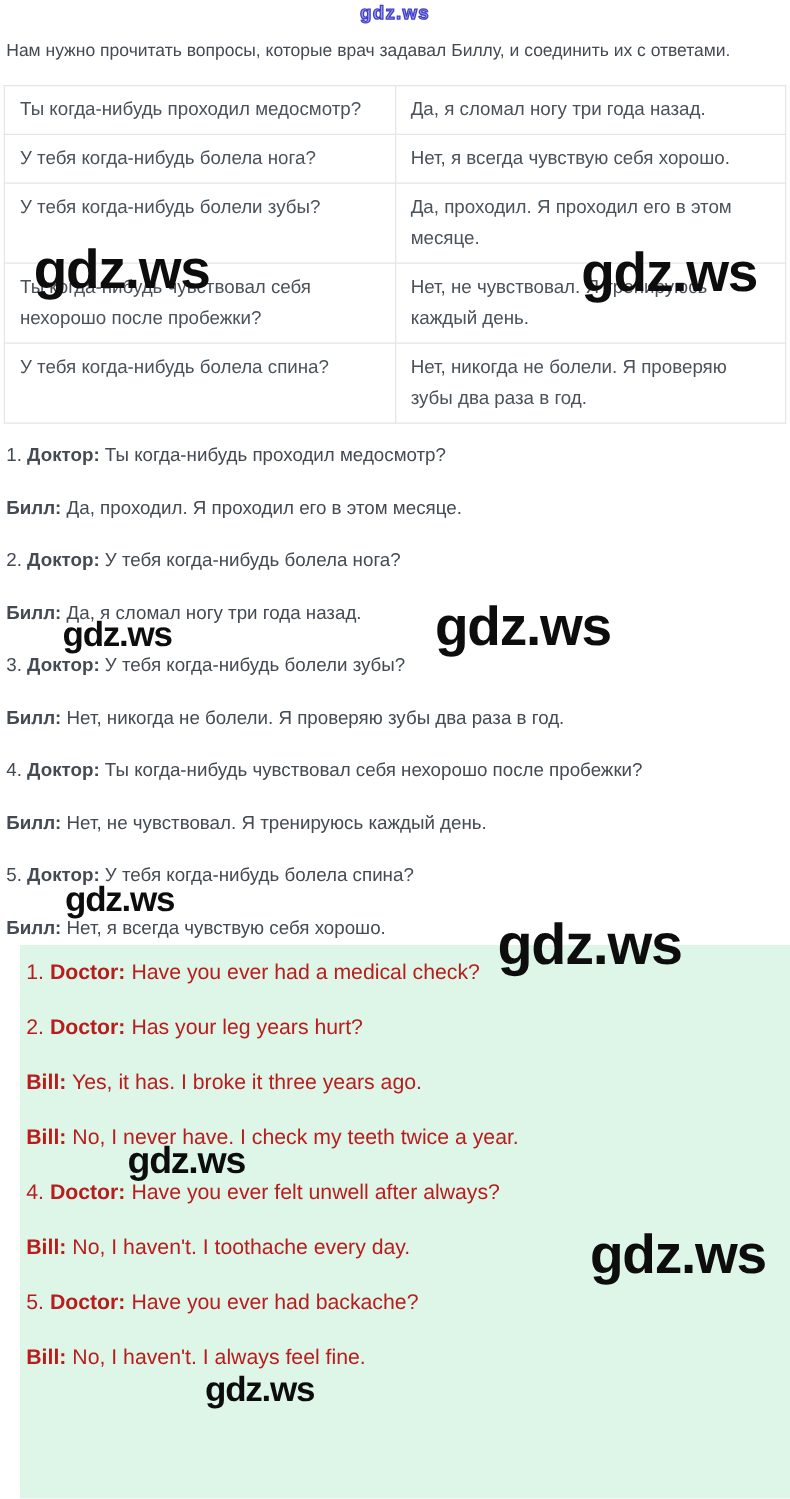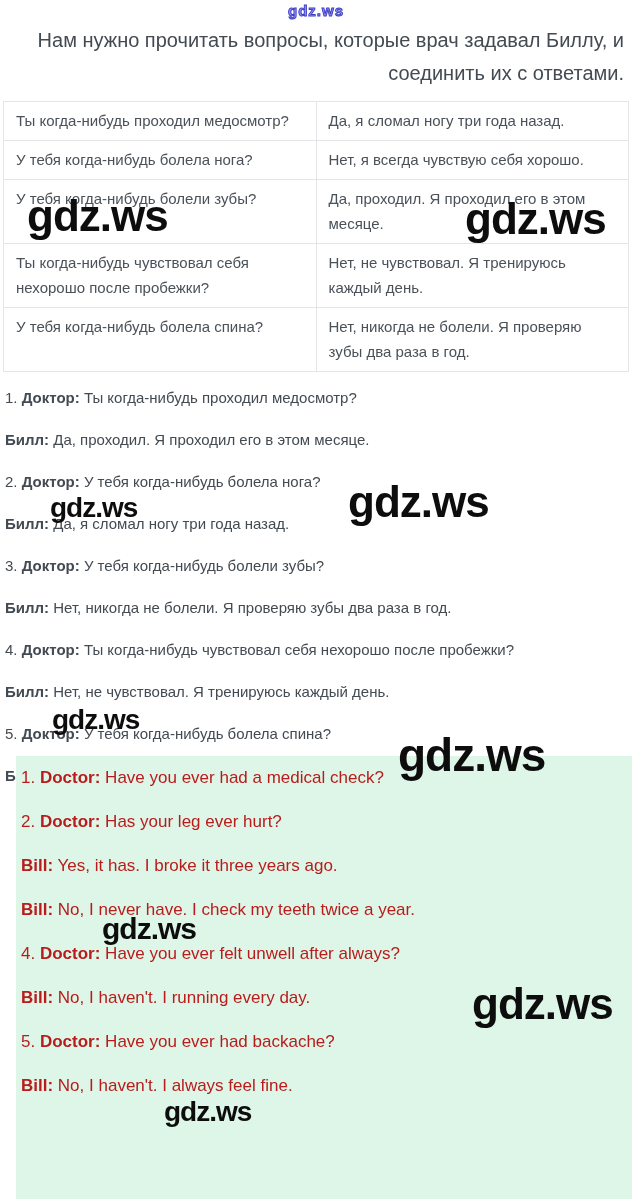--- a/index.html
+++ b/index.html
@@ -7,21 +7,21 @@
     position:relative; width:632px; height:1199px; overflow:hidden;
     background:#ffffff; color:#434a52;
     font-family:"Liberation Sans", sans-serif;
   }
   
   .top-wm {
     position:absolute; top:2px; left:0; right:0; text-align:center;
     font-size:15px; font-weight:700; letter-spacing:1px;
     color:#9a9ae6; -webkit-text-stroke:1px #3d3dc8;
   }
-  .intro { margin:0; padding:24px 8px 0 5px; font-size:20px; line-height:33px;text-align:right; }
+  .intro { margin:0; padding:24px 8px 0 5px; font-size:14px; line-height:33px; }
 
   table.match-table {
     width:626px; margin:11px 0 0 3px; border-collapse:collapse; table-layout:fixed;
   }
   table.match-table td {
     width:50%; border:1px solid #e3e5e8; vertical-align:top;
     padding:6px 14px 7px 12px; font-size:15px; line-height:25px; color:#4a5159;
   }
 
   .dialog-ru { padding:17px 6px 0 5px; font-size:15px; }
@@ -93,25 +93,25 @@
     <p><span class="num">3.</span> <span class="spk">Доктор:</span> <span>У тебя когда-нибудь болели зубы?</span></p>
     <p><span class="num"></span><span class="spk">Билл:</span> <span>Нет, никогда не болели. Я проверяю зубы два раза в год.</span></p>
     <p><span class="num">4.</span> <span class="spk">Доктор:</span> <span>Ты когда-нибудь чувствовал себя нехорошо после пробежки?</span></p>
     <p><span class="num"></span><span class="spk">Билл:</span> <span>Нет, не чувствовал. Я тренируюсь каждый день.</span></p>
     <p><span class="num">5.</span> <span class="spk">Доктор:</span> <span>У тебя когда-нибудь болела спина?</span></p>
     <p><span class="num"></span><span class="spk">Билл:</span> <span>Нет, я всегда чувствую себя хорошо.</span></p>
   </div>
 
   <div class="green">
     <p><span class="num">1.</span> <span class="spk">Doctor:</span> <span>Have you ever had a medical check?</span></p>
-    <p><span class="num">2.</span> <span class="spk">Doctor:</span> <span>Has your leg ever hurt?</span></p>
+    <p><span class="num">2.</span> <span class="spk">Doctor:</span> <span>Has your leg years hurt?</span></p>
     <p><span class="num"></span><span class="spk">Bill:</span> <span>Yes, it has. I broke it three years ago.</span></p>
     <p><span class="num"></span><span class="spk">Bill:</span> <span>No, I never have. I check my teeth twice a year.</span></p>
     <p><span class="num">4.</span> <span class="spk">Doctor:</span> <span>Have you ever felt unwell after always?</span></p>
-    <p><span class="num"></span><span class="spk">Bill:</span> <span>No, I haven't. I running every day.</span></p>
+    <p><span class="num"></span><span class="spk">Bill:</span> <span>No, I haven't. I toothache every day.</span></p>
     <p><span class="num">5.</span> <span class="spk">Doctor:</span> <span>Have you ever had backache?</span></p>
     <p><span class="num"></span><span class="spk">Bill:</span> <span>No, I haven't. I always feel fine.</span></p>
   </div>
 
   <div class="wm wm1">gdz.ws</div>
   <div class="wm wm2">gdz.ws</div>
   <div class="wm wm3">gdz.ws</div>
   <div class="wm wm4">gdz.ws</div>
   <div class="wm wm5">gdz.ws</div>
   <div class="wm wm6">gdz.ws</div>

